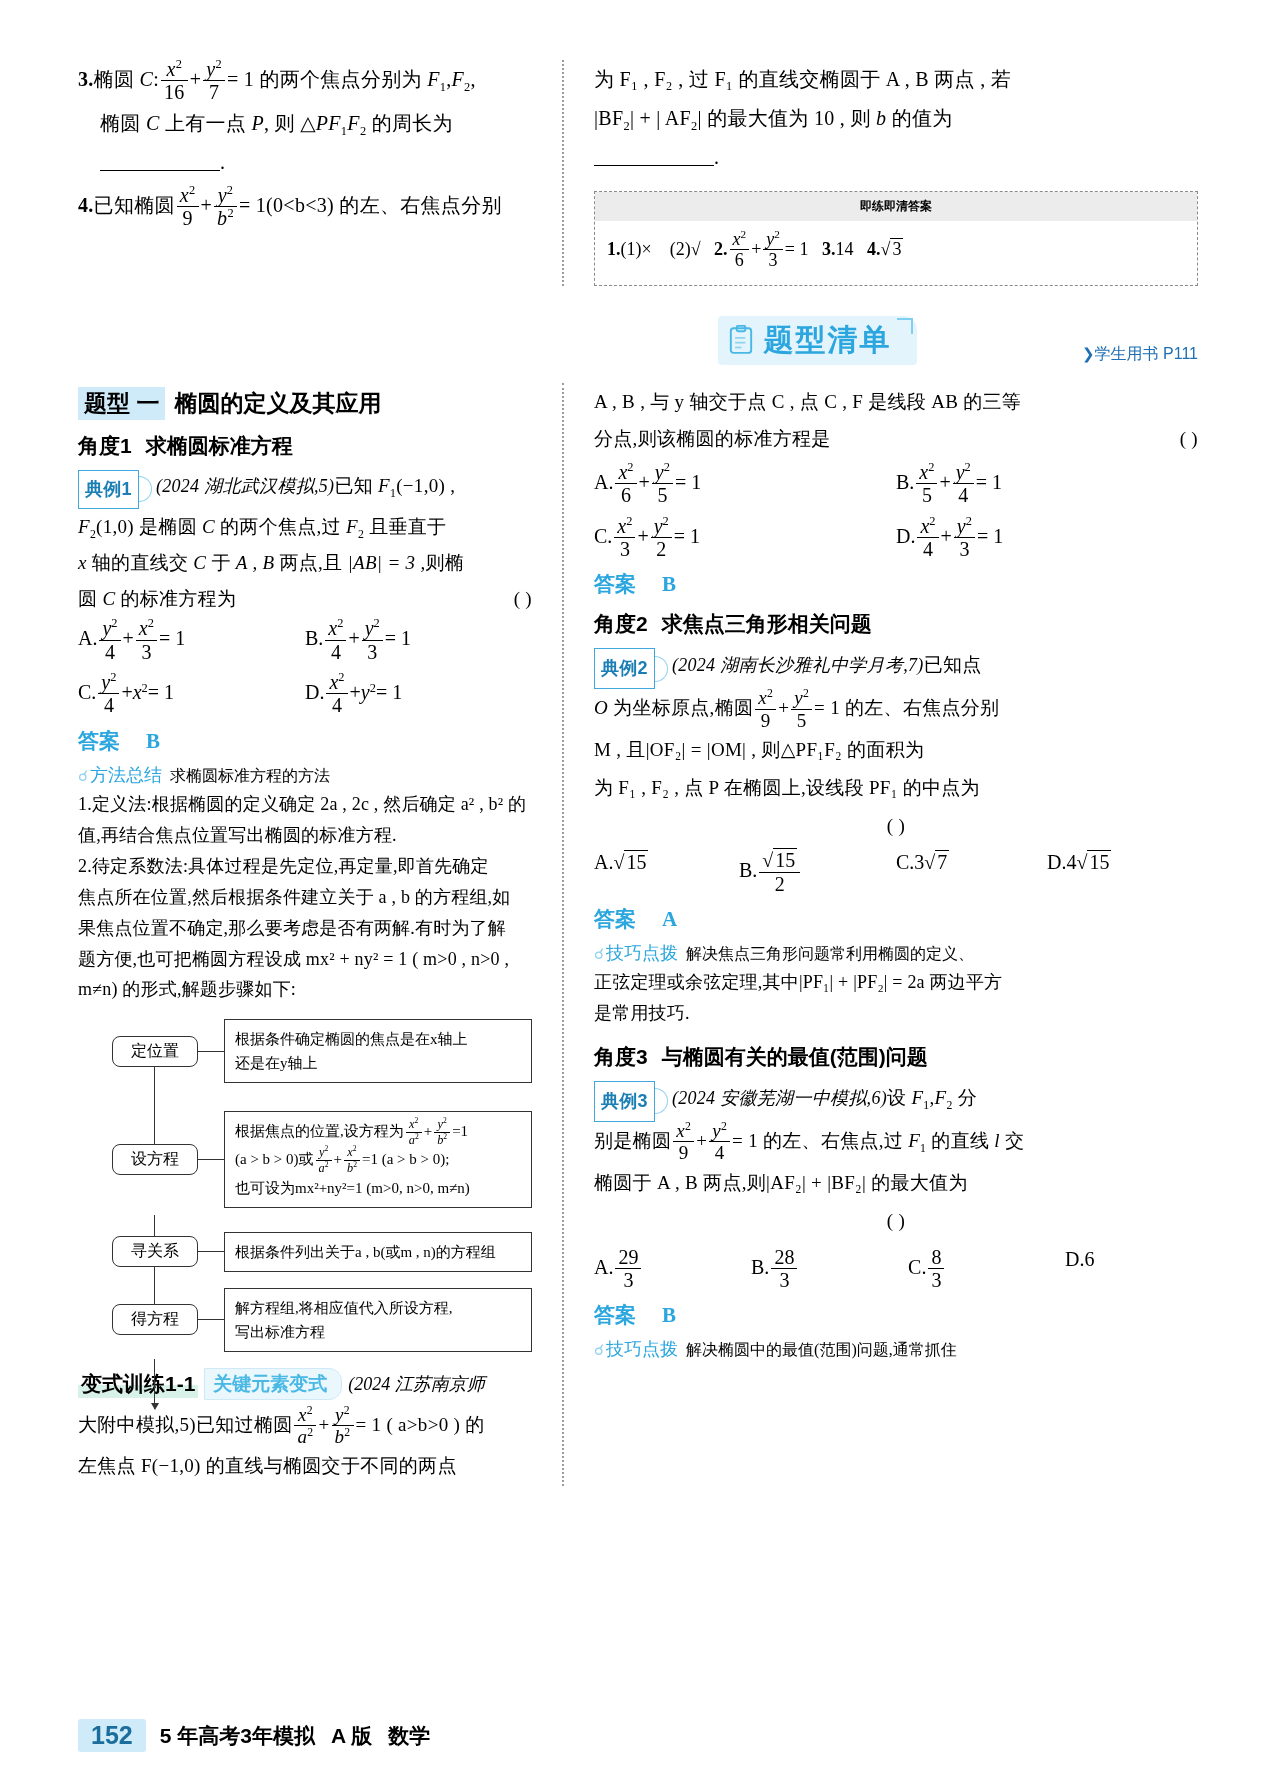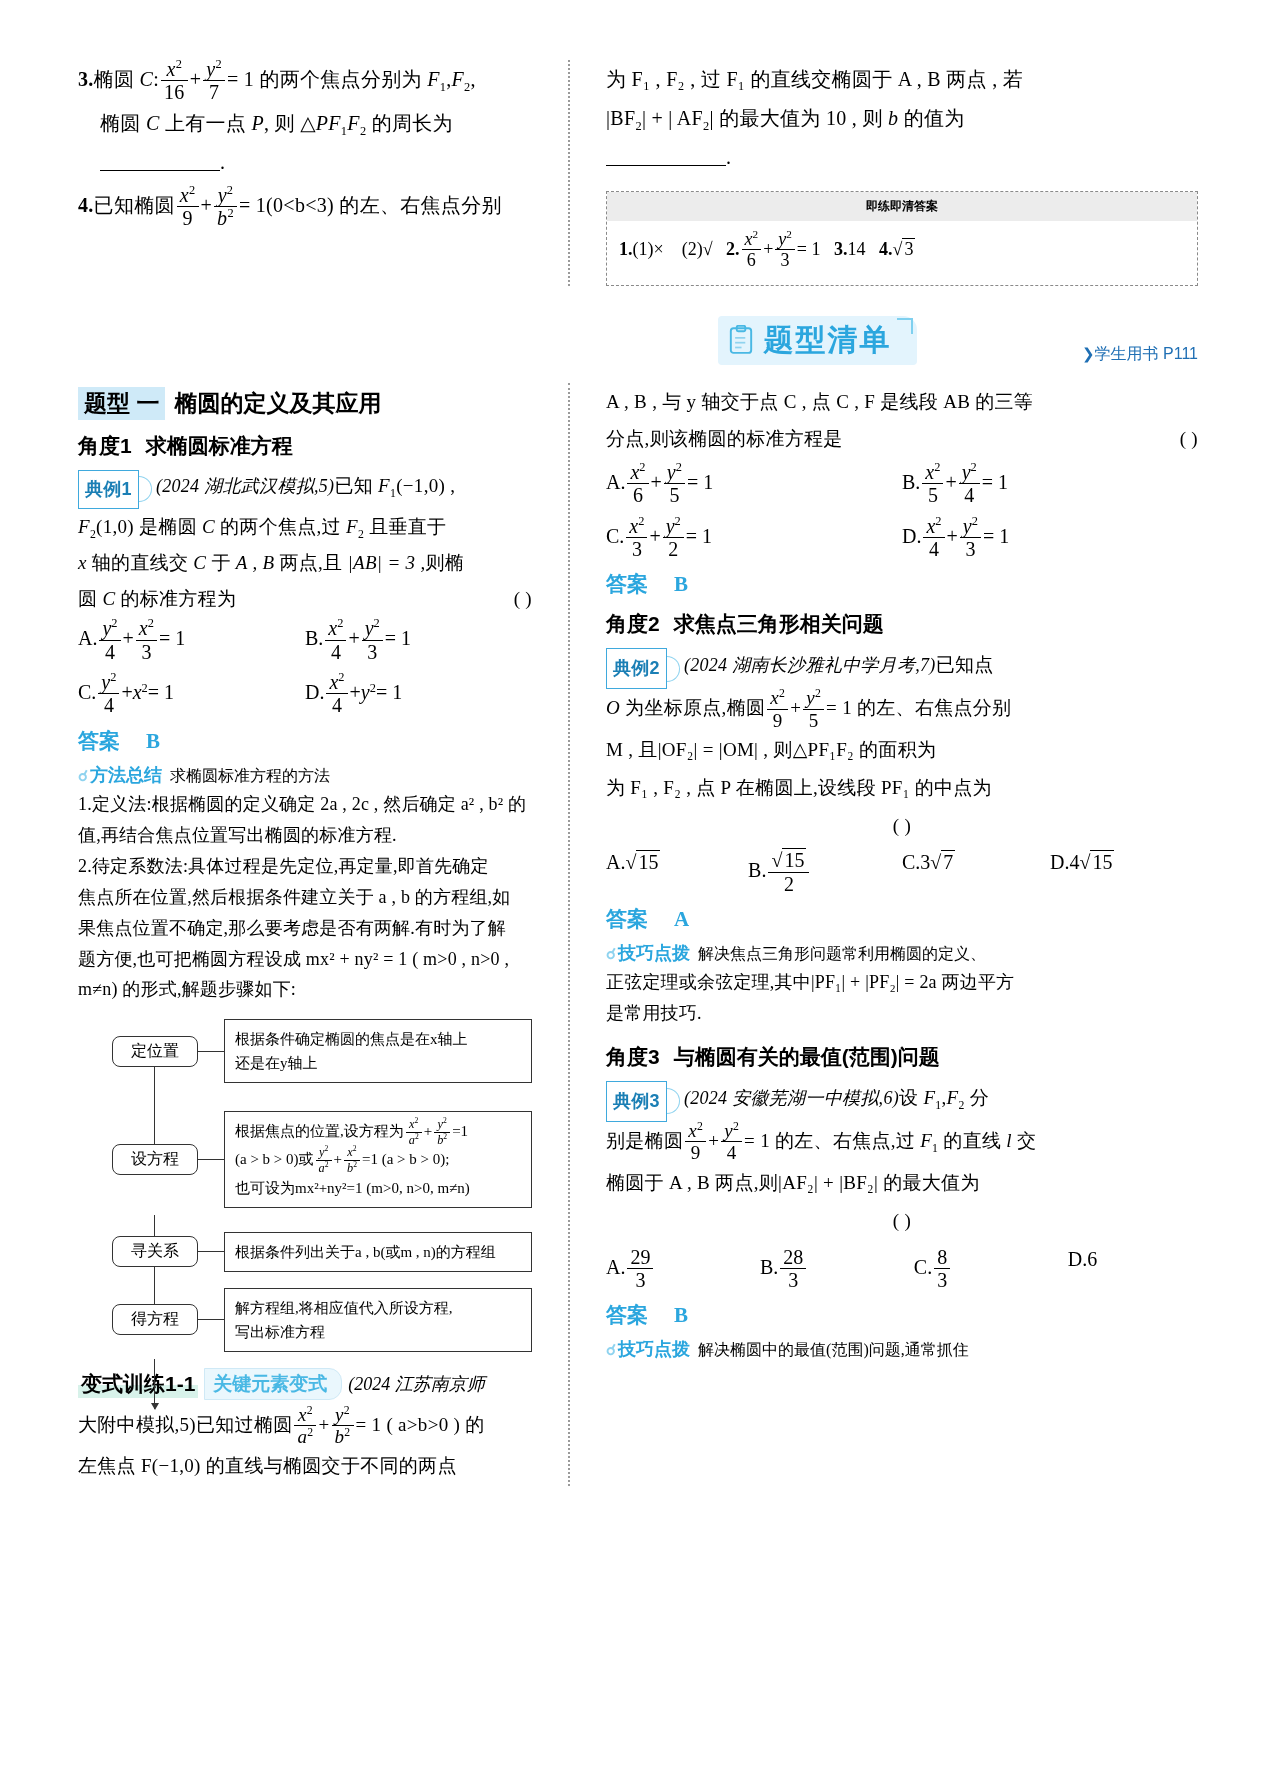--- a/index.html
+++ b/index.html
@@ -22,21 +22,21 @@
   .frac.sm { font-size:.82em; }
   sup { font-size:.62em; vertical-align:super; line-height:0; }
   sub { font-size:.62em; vertical-align:sub; line-height:0; }
   i, .it { font-style:italic; font-family:"Liberation Serif","DejaVu Serif",serif; }
   .rad { display:inline-block; }
   .rad > .bar { border-top:1.1px solid #000; padding:0 2px; }
   .blank { display:inline-block; border-bottom:1.3px solid #000; width:120px; height:1em;
            vertical-align:-2px; }
 
   
-  .cols { display:flex; gap:6px; }
+  .cols { display:flex; gap:0; }
   .colL { width:476px; padding-right:22px; }
   .colSep { width:2px; border-left:2px dotted #9a9a9a; margin:0 8px; }
   .colR { width:476px; padding-left:22px; flex:1; }
 
   .q { font-size:20px; line-height:1.95; letter-spacing:.3px; }
   .q b { font-weight:bold; }
 
   
   .ans-box { border:1.6px dashed #8a8a8a; margin-top:14px; }
   .ans-box .hd { background:#ececec; text-align:center; font-weight:bold;
@@ -76,21 +76,21 @@
   .srcname { font-style:italic; font-size:18px; }
 
   .opts { display:flex; font-size:20px; margin:2px 0; }
   .opts > div { width:50%; }
 
   .answer { font-family:"Liberation Sans",sans-serif; font-weight:bold; font-size:21px;
             color:#2ba6de; margin:10px 0 6px 0; }
   .answer .val { color:#2ba6de; margin-left:26px; font-family:"Liberation Serif",serif; }
 
   .tipline { display:flex; align-items:baseline; gap:8px; margin:8px 0 2px 0; }
-  .tiptag { font-family:"Liberation Sans",sans-serif; font-weight:bold; font-size:18px;
+  .tiptag { font-family:"Liberation Sans",sans-serif; font-weight:normal; font-size:18px;
             color:#2ba6de; white-space:nowrap; }
   .tiptag .key { color:#8fd3ef; font-size:15px; margin-right:2px; }
   .tiptitle { font-size:16px; }
 
   .body-txt { font-size:18px; line-height:1.72; letter-spacing:.2px; }
 
   
   .flow { margin:14px 0 8px 34px; position:relative; }
   .frow { display:flex; align-items:center; margin-bottom:10px; position:relative; }
   .fnode { border:1.4px solid #333; border-radius:8px; padding:4px 9px; font-size:16px;
@@ -492,14 +492,20 @@
         <span>答案</span><span class="val">B</span>
       </div>
 
       <div class="tipline">
         <span class="tiptag"><span class="key">☌</span><span>技巧点拨</span></span>
         <span class="tiptitle">解决椭圆中的最值(范围)问题,通常抓住</span>
       </div>
     </div>
   </div>
 
+  <div class="footer">
+    <span class="pg">152</span>
+    <span class="ft">
+      <span>5 年高考3年模拟</span><span class="sp"></span><span>A 版</span><span class="sp"></span><span>数学</span>
+    </span>
+  </div>
 
 </div>
 
 </body></html>

